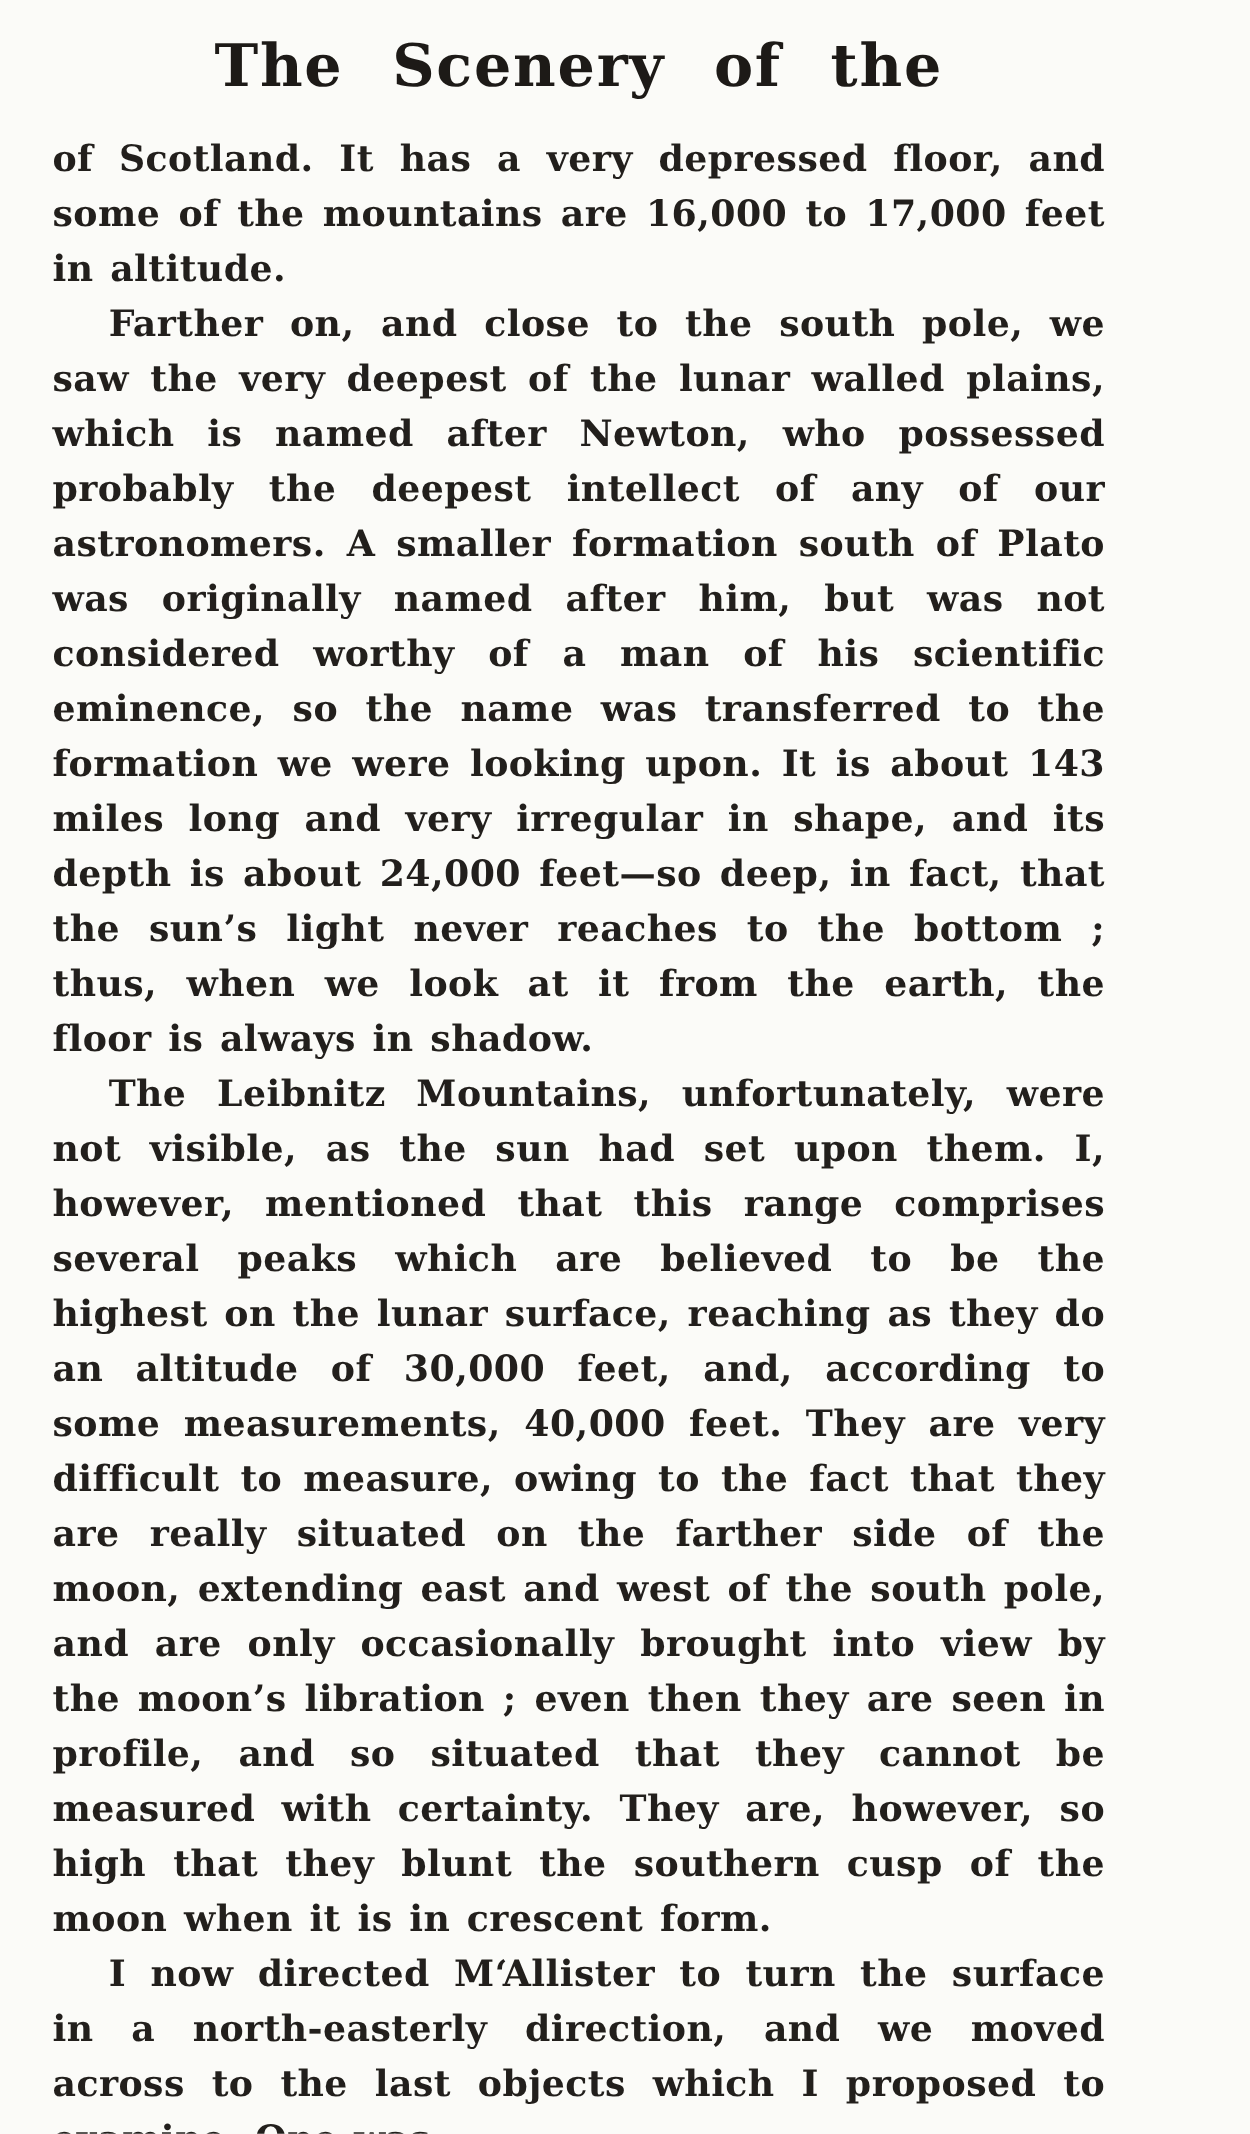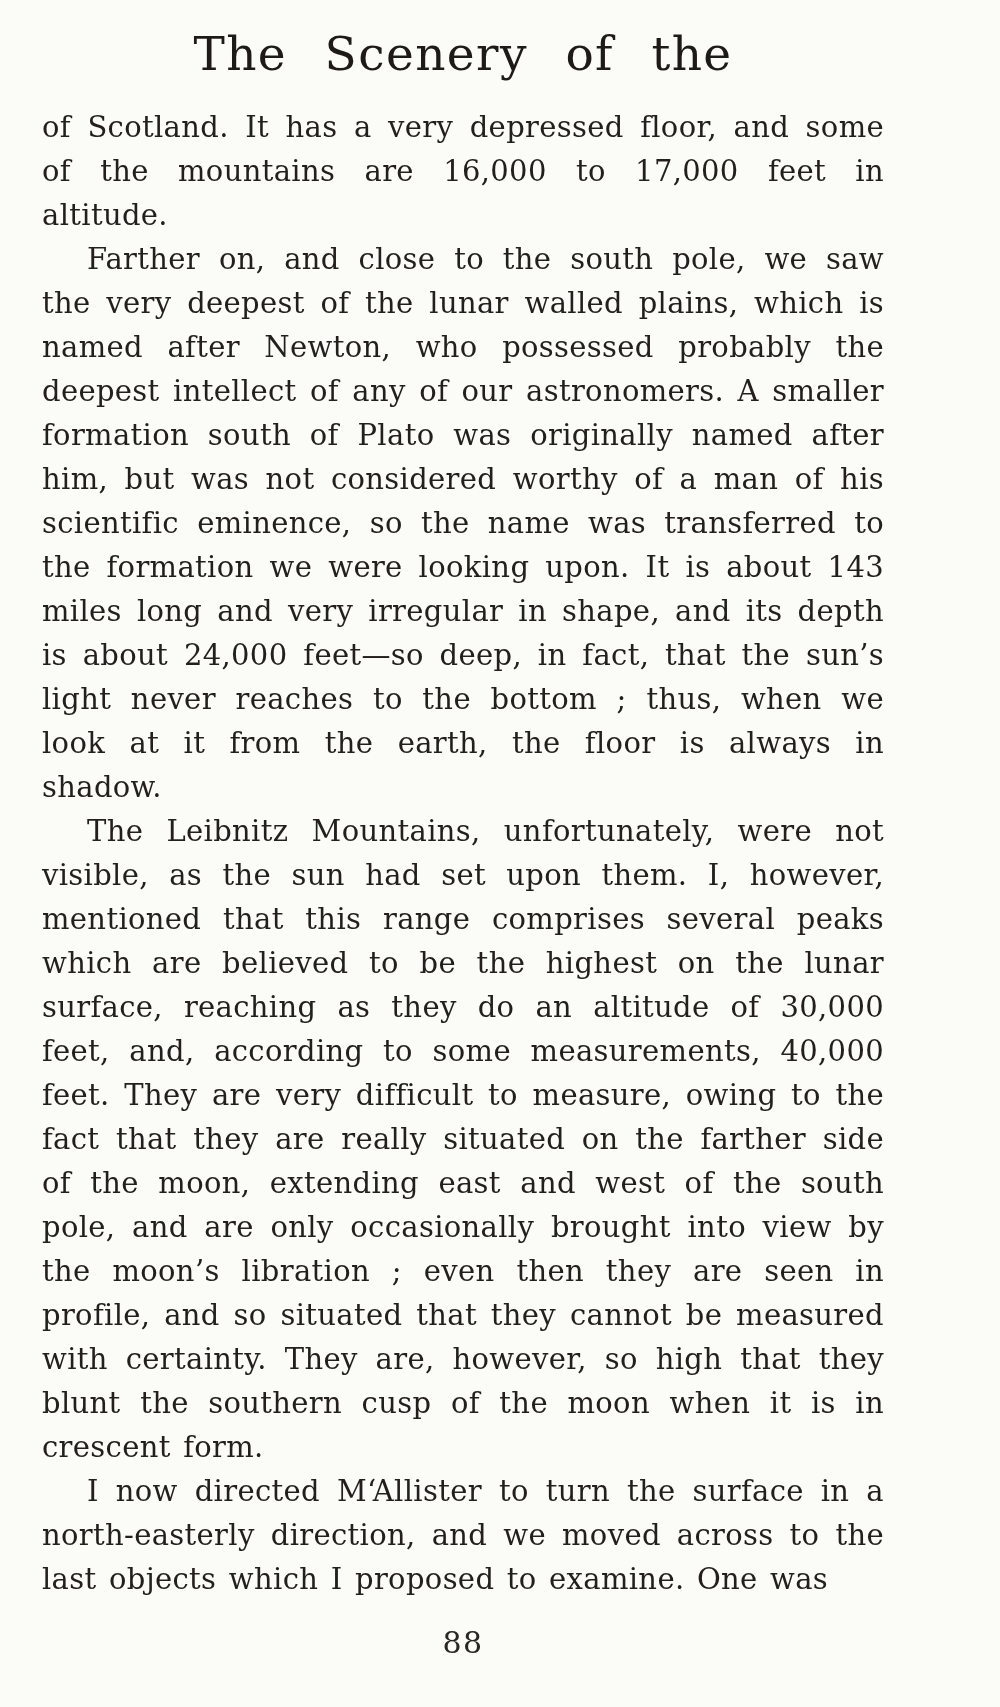--- a/index.html
+++ b/index.html
@@ -16,35 +16,36 @@
   }
   .page {
     box-sizing: border-box;
     width: 1000px;
     height: 1707px;
     padding: 26px 116px 0 42px;
     position: relative;
   }
   .running-header {
     font-size: 47px;
-    font-weight: 400;
+    font-weight: 700;
     text-align: center;
     margin: 0 0 24px 0;
     letter-spacing: 0.03em;
     word-spacing: 0.45em;
     color: #1d1a17;
   }
   .body-text p {
     margin: 0;
     font-size: 29px;
     line-height: 44px;
     text-align: justify;
     letter-spacing: 0.012em;
     word-spacing: 0.10em;
     text-indent: 1.55em;
+    font-weight: bold;
   }
   .body-text p.no-indent {
     text-indent: 0;
   }
   .page-number {
     text-align: center;
     font-size: 30px;
     margin-top: 24px;
     letter-spacing: 0.05em;
     color: #2a2622;

